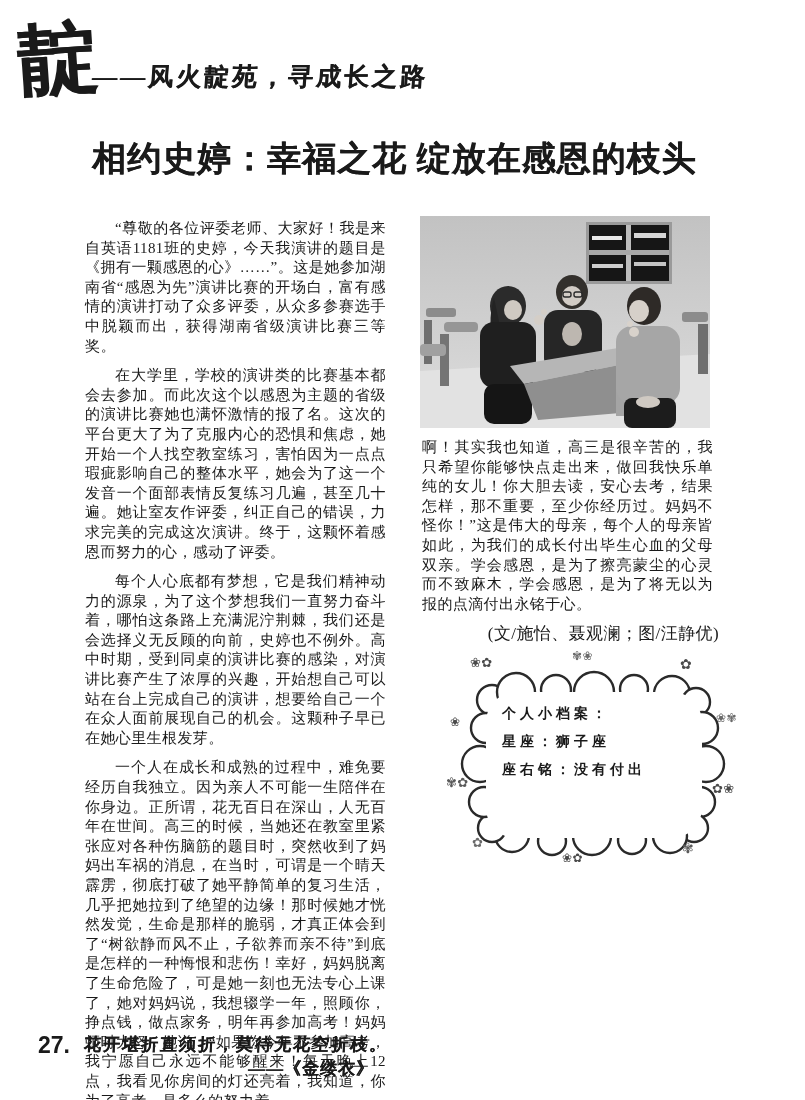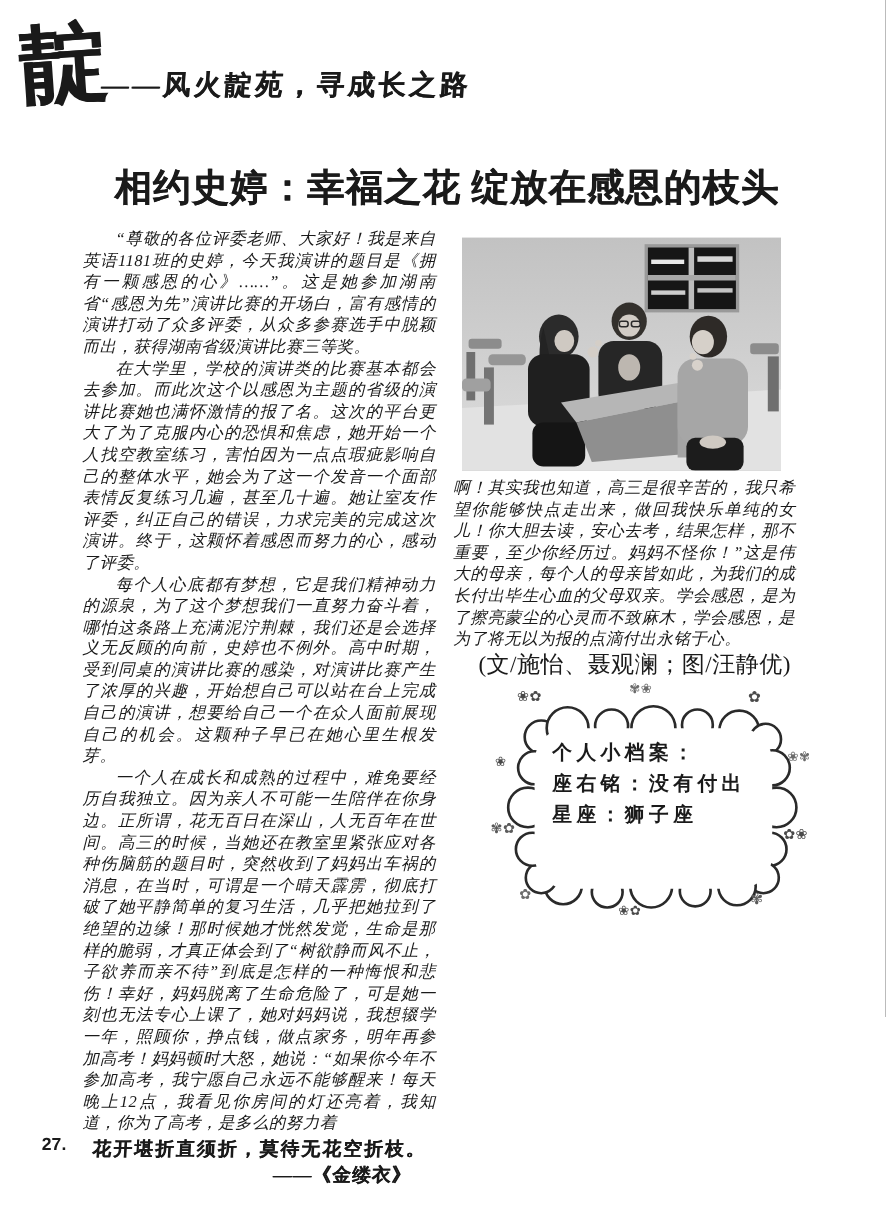--- a/index.html
+++ b/index.html
@@ -12,44 +12,44 @@
     position:absolute;left:18px;top:18px;font-size:80px;line-height:1;
     font-weight:900;transform:rotate(-4deg);letter-spacing:0;
     text-shadow:1px 0 currentColor;
   }
   .slogan{
     position:absolute;left:92px;top:60px;font-size:25px;font-weight:900;
     letter-spacing:3px;transform:skewX(-4deg);text-shadow:0.5px 0 currentColor;
     white-space:nowrap;
   }
   .title{
-    position:absolute;left:92px;top:136px;width:660px;margin:12px;
+    position:absolute;left:92px;top:136px;width:660px;margin:0;
     font-size:34px;font-weight:900;letter-spacing:1px;
     text-shadow:0.6px 0 currentColor;white-space:nowrap;
   }
   .col{position:absolute;top:209px;font-size:15px;line-height:19.6px;
     text-align:justify;letter-spacing:0.4px;}
-  .col p{margin:0;text-indent:2em;font-style:italic;}
+  .col p{margin:10px;text-indent:2em;}
   .col p.no-indent{text-indent:0;}
   .col-left{left:75px;width:321px;}
   .col-right{left:412px;width:311px;}
   .photo{
     width:290px;height:212px;margin:7px 0 7px 8px;background:#c9c9c9;
     overflow:hidden;
   }
-  .byline{margin-top:3px;text-align:right;padding-right:4px;font-size:21px;}
+  .byline{margin-top:3px;text-align:right;padding-right:4px;font-size:17px;}
   .profile-card{position:relative;width:300px;height:225px;margin:10px 0 0 32px;}
   .profile-card svg{position:absolute;left:0;top:0;}
   .profile-lines{
-    position:absolute;left:58px;top:46px;font-size:18px;line-height:28px;
+    position:absolute;left:58px;top:46px;font-size:14px;line-height:28px;
     font-weight:bold;letter-spacing:4px;
   }
   .flower{position:absolute;color:#4a4a4a;pointer-events:none;line-height:1;}
   .footer-num{
-    position:absolute;left:38px;top:1032px;font-size:16px;font-weight:bold;
+    position:absolute;left:38px;top:1032px;font-size:23px;font-weight:bold;
     font-family:"Liberation Sans","DejaVu Sans",sans-serif;
   }
   .footer-quote{
     position:absolute;left:84px;top:1033px;font-size:17px;font-weight:900;
     letter-spacing:2px;text-shadow:0.4px 0 currentColor;transform:skewX(-3deg);
   }
   .footer-source{
     position:absolute;left:248px;top:1057px;font-size:17px;font-weight:900;
     letter-spacing:1px;text-shadow:0.4px 0 currentColor;transform:skewX(-3deg);
   }
@@ -178,22 +178,22 @@
       <span class="flower" style="left:236px;top:4px;font-size:14px;">✿</span>
       <span class="flower" style="left:272px;top:58px;font-size:12px;color:#6b6b6b;">❀✾</span>
       <span class="flower" style="left:268px;top:128px;font-size:13px;">✿❀</span>
       <span class="flower" style="left:238px;top:188px;font-size:14px;color:#5a5a5a;">✾</span>
       <span class="flower" style="left:118px;top:198px;font-size:12px;">❀✿</span>
       <span class="flower" style="left:28px;top:182px;font-size:13px;color:#6b6b6b;">✿</span>
       <span class="flower" style="left:6px;top:62px;font-size:12px;">❀</span>
       <span class="flower" style="left:2px;top:122px;font-size:13px;color:#5a5a5a;">✾✿</span>
       <div class="profile-lines">
         <div>个人小档案：</div>
+        <div>星座：狮子座</div>
         <div>座右铭：没有付出</div>
-        <div>星座：狮子座</div>
       </div>
     </div>
   </div>
 
   <div class="footer-num">27.</div>
   <div class="footer-quote">花开堪折直须折，莫待无花空折枝。</div>
   <div class="footer-source">——《金缕衣》</div>
 
 </div>
 

